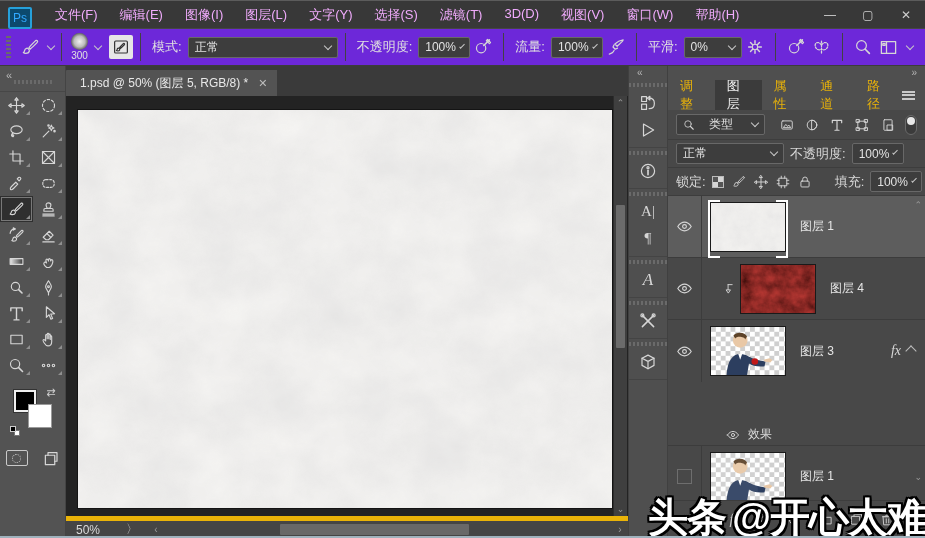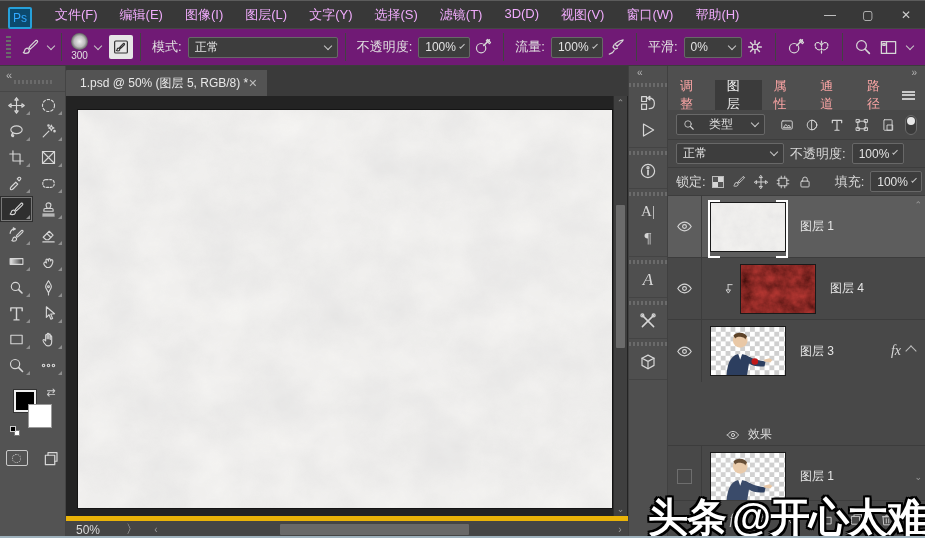--- a/index.html
+++ b/index.html
@@ -17,21 +17,21 @@
         background:repeating-linear-gradient(90deg,#6a6a6a 0 2px,transparent 2px 4px);}
   
   .titlebar{height:28px;background:#383838;display:flex;align-items:center;border-top:1px solid #5c5c5c;}
   .ps-logo{width:24px;height:22px;margin:7px 12px 0 8px;background:#0c4a6e;border:2px solid #26a0da;
            color:#31a8ff;font-weight:normal;font-size:12px;display:flex;align-items:center;justify-content:center;border-radius:2px;}
   .menus{display:flex;gap:0;font-size:13px;color:#f0abfc;}
   .menus span{padding:0 11px;cursor:default;}
   .winbtns{margin-left:auto;display:flex;align-items:center;height:100%;}
   .winbtns div{width:38px;height:100%;display:flex;align-items:center;justify-content:center;color:#cfcfcf;font-size:12px;}
   
-  .optionsbar{height:38px;background:#701a75;border-top:1px solid #464646;border-bottom:1px solid #3c3c3c;
+  .optionsbar{height:38px;background:#6d28d9;border-top:1px solid #464646;border-bottom:1px solid #3c3c3c;
               display:flex;align-items:center;padding:0 6px;}
   .vgrip{width:5px;height:22px;margin-right:6px;
          background:repeating-linear-gradient(0deg,#6a6a6a 0 2px,transparent 2px 4px);}
   .opt-ic{display:flex;align-items:center;justify-content:center;width:26px;height:26px;}
   .brush-preview{display:flex;flex-direction:column;align-items:center;line-height:10px;margin:0 2px;}
   .brush-dot{width:17px;height:17px;border-radius:50%;
              background:radial-gradient(circle,#efefef 0%,#bdbdbd 45%,#535353 75%);}
   .brush-size{font-size:10px;color:#e0e0e0;margin-top:1px;}
   .opt-label{margin:0 6px 0 4px;font-size:13px;color:#e0e0e0;white-space:nowrap;}
   .mode-field{width:150px;justify-content:space-between;}
@@ -58,21 +58,21 @@
   .mini-sw i{position:absolute;width:6px;height:6px;display:block;}
   .mini-sw .a{left:0;top:0;background:#000;border:1px solid #ccc;z-index:2;}
   .mini-sw .b{right:0;bottom:0;background:#fff;border:1px solid #777;}
   .below-tools{display:flex;flex-direction:column;align-items:center;gap:10px;margin-top:12px;}
   .qmask{width:22px;height:16px;border:1.5px solid #c9c9c9;border-radius:2px;display:flex;align-items:center;justify-content:center;}
   .qmask i{width:9px;height:9px;border:1.2px dotted #c9c9c9;border-radius:50%;}
   .below-row{display:flex;gap:14px;}
   
   .doccol{width:562px;display:flex;flex-direction:column;background:#3a3a3a;}
   .tabbar{height:30px;background:#3a3a3a;display:flex;align-items:flex-end;}
-  .doctab{height:26px;background:#535353;display:flex;align-items:center;padding:0 10px 0 14px;
+  .doctab{height:26px;background:#535353;display:flex;align-items:center;gap:10px;padding:0 10px 0 14px;
           font-size:12px;color:#e8e8e8;border-top-left-radius:1px;}
   .doctab .x{color:#bdbdbd;font-size:11px;}
   .canvas-area{position:relative;flex:1;background:#232323;}
   .canvas{position:absolute;left:12px;top:14px;width:534px;height:398px;background:#f5f4f2;box-shadow:0 0 0 1px #141414;}
   .canvas svg{display:block;width:100%;height:100%;}
   .vscroll{position:absolute;right:1px;top:0;bottom:0;width:14px;background:#3f3f3f;border-left:1px solid #2c2c2c;}
   .vscroll .up,.vscroll .dn{position:absolute;left:0;width:100%;height:14px;color:#9a9a9a;font-size:9px;text-align:center;line-height:14px;}
   .vscroll .dn{bottom:0;}
   .vthumb{position:absolute;left:2px;right:2px;top:26%;height:34%;background:#6b6b6b;border-radius:1px;}
   .statusbar{height:22px;background:#454545;border-top:5px solid #eab308;display:flex;align-items:center;font-size:12px;color:#dadada;}
@@ -89,21 +89,21 @@
   .dockhead span{position:absolute;left:8px;top:1px;color:#b5b5b5;font-size:10px;}
   .dockgrp{border-bottom:1px solid #444;padding-bottom:4px;}
   .dockbtn{height:27px;display:flex;align-items:center;justify-content:center;color:#d6d6d6;}
   .dockbtn svg{width:18px;height:18px;}
   .dockbtn.txt{font-size:15px;font-family:"Liberation Serif",serif;}
   
   .panelcol{width:257px;background:#484848;display:flex;flex-direction:column;}
   .panelhead{height:14px;position:relative;background:#4f4f4f;}
   .panelhead span{position:absolute;right:8px;top:1px;color:#b5b5b5;font-size:10px;}
   .ptabs{height:30px;background:#4f4f4f;display:flex;align-items:stretch;font-size:13px;}
-  .ptab{padding:0 12px;display:flex;align-items:center;color:#fca5a5;}
+  .ptab{padding:0 12px;display:flex;align-items:center;color:#eab308;}
   .ptab.active{background:#3b3b3b;color:#f0f0f0;}
   .hamburger{margin-left:auto;margin-right:10px;align-self:center;width:15px;height:9px;
              border-top:2px solid #c9c9c9;border-bottom:2px solid #c9c9c9;position:relative;}
   .hamburger::after{content:"";position:absolute;left:0;right:0;top:1.5px;height:2px;background:#c9c9c9;}
   .prow{display:flex;align-items:center;padding:0 8px;gap:6px;}
   .filter-row{height:30px;border-bottom:1px solid #3d3d3d;}
   .search-field{width:92px;justify-content:space-between;}
   .search-field .mag{width:12px;height:12px;flex:none;}
   .fbtn{display:flex;align-items:center;justify-content:center;width:20px;height:20px;}
   .fbtn svg{width:14px;height:14px;}

